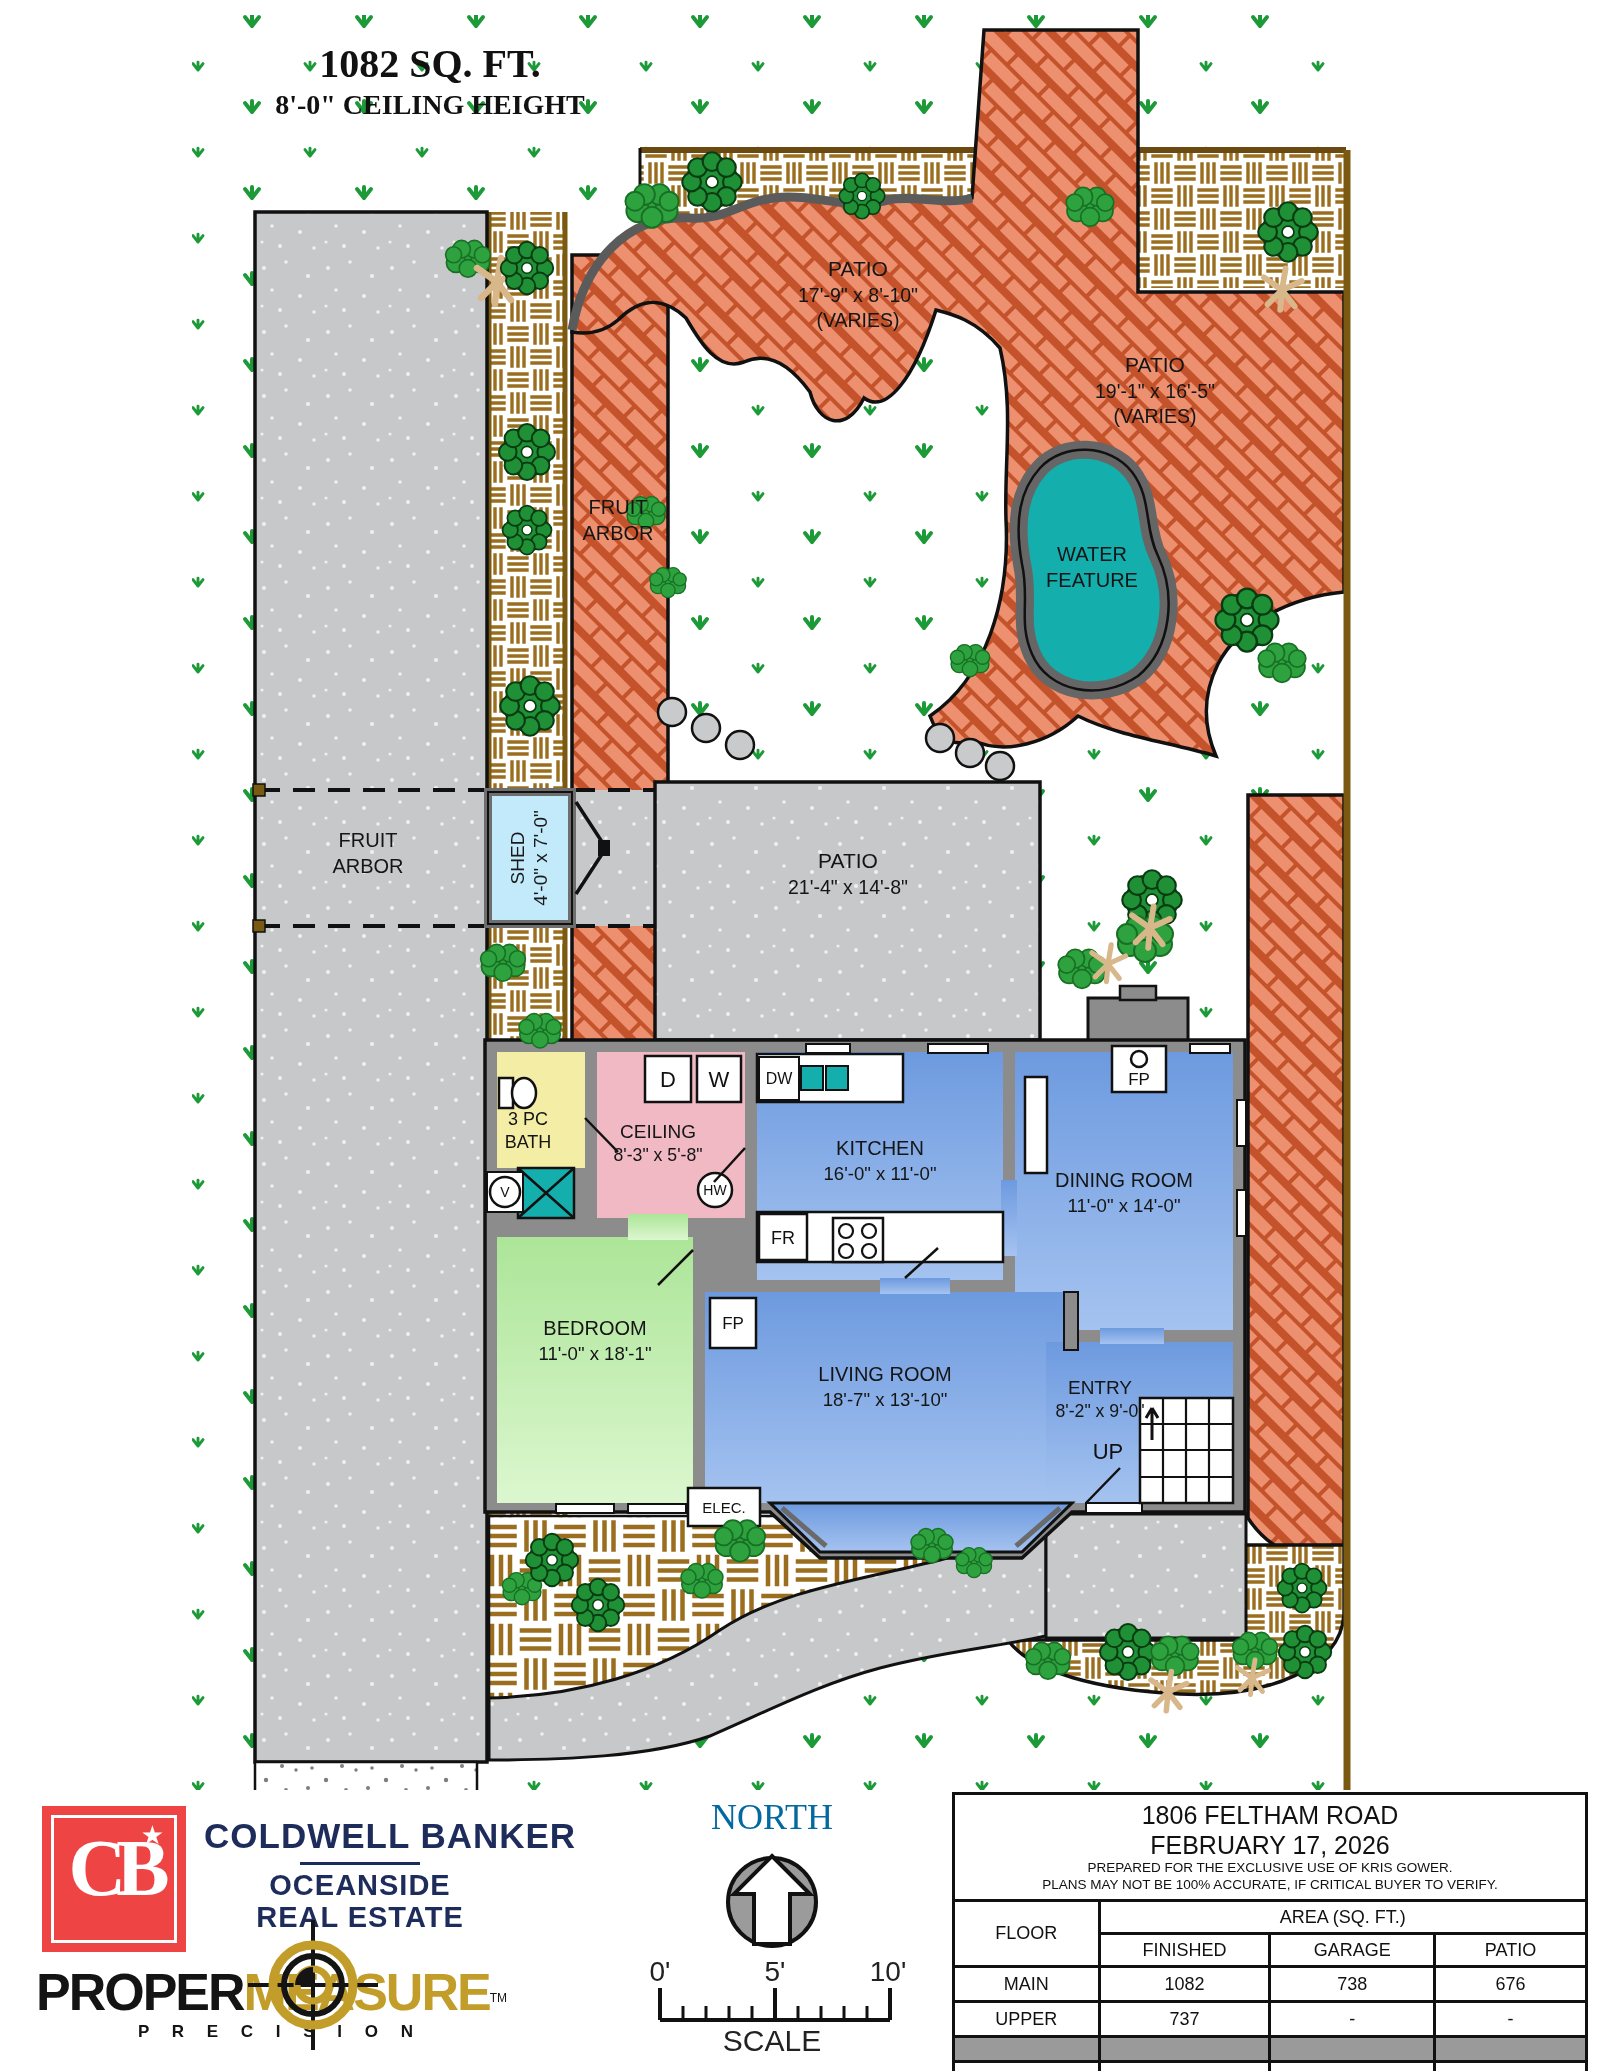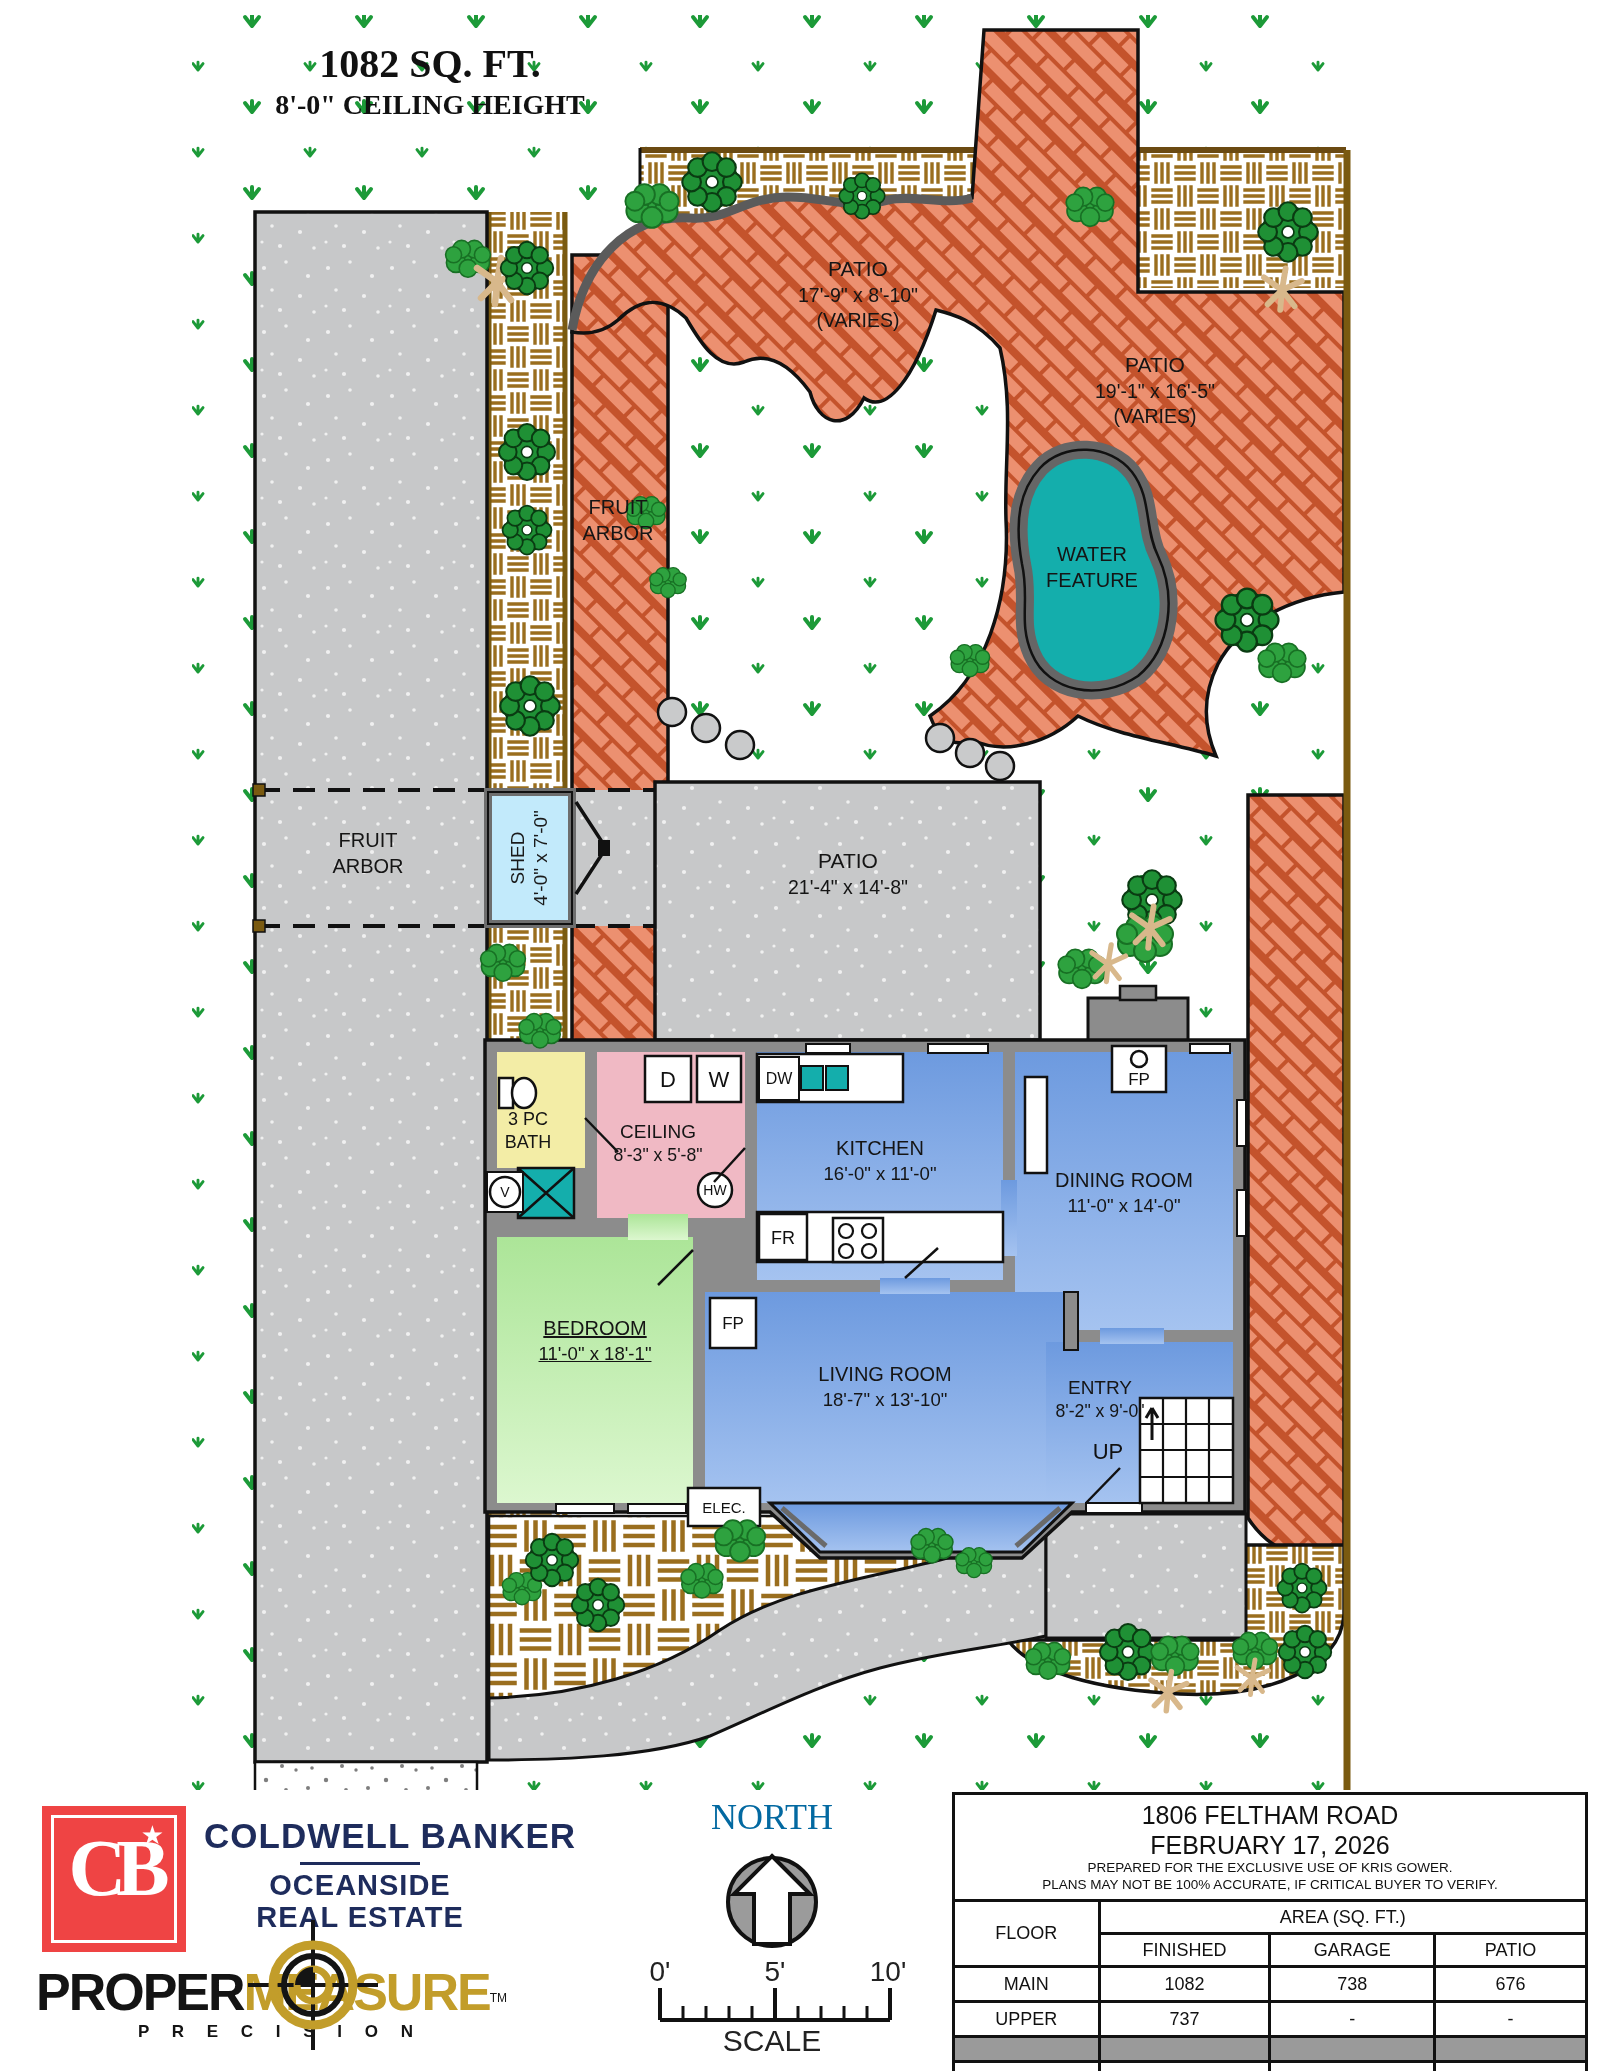--- a/index.html
+++ b/index.html
@@ -429,21 +429,21 @@
 <div class="lbl" style="left:880px;top:1136px;font-size:20px;">
   <div>KITCHEN</div>
   <div class="dim">16'-0" x 11'-0"</div>
 </div>
 
 <div class="lbl" style="left:1124px;top:1168px;font-size:20px;">
   <div>DINING ROOM</div>
   <div class="dim">11'-0" x 14'-0"</div>
 </div>
 
-<div class="lbl" style="left:595px;top:1316px;font-size:20px;text-decoration:underline;">
+<div class="lbl" style="left:595px;top:1316px;font-size:20px;">
   <div>BEDROOM</div>
   <div class="dim">11'-0" x 18'-1"</div>
 </div>
 
 <div class="lbl" style="left:885px;top:1362px;font-size:20px;">
   <div>LIVING ROOM</div>
   <div class="dim">18'-7" x 13'-10"</div>
 </div>
 
 <div class="lbl" style="left:1100px;top:1376px;font-size:19px;">

